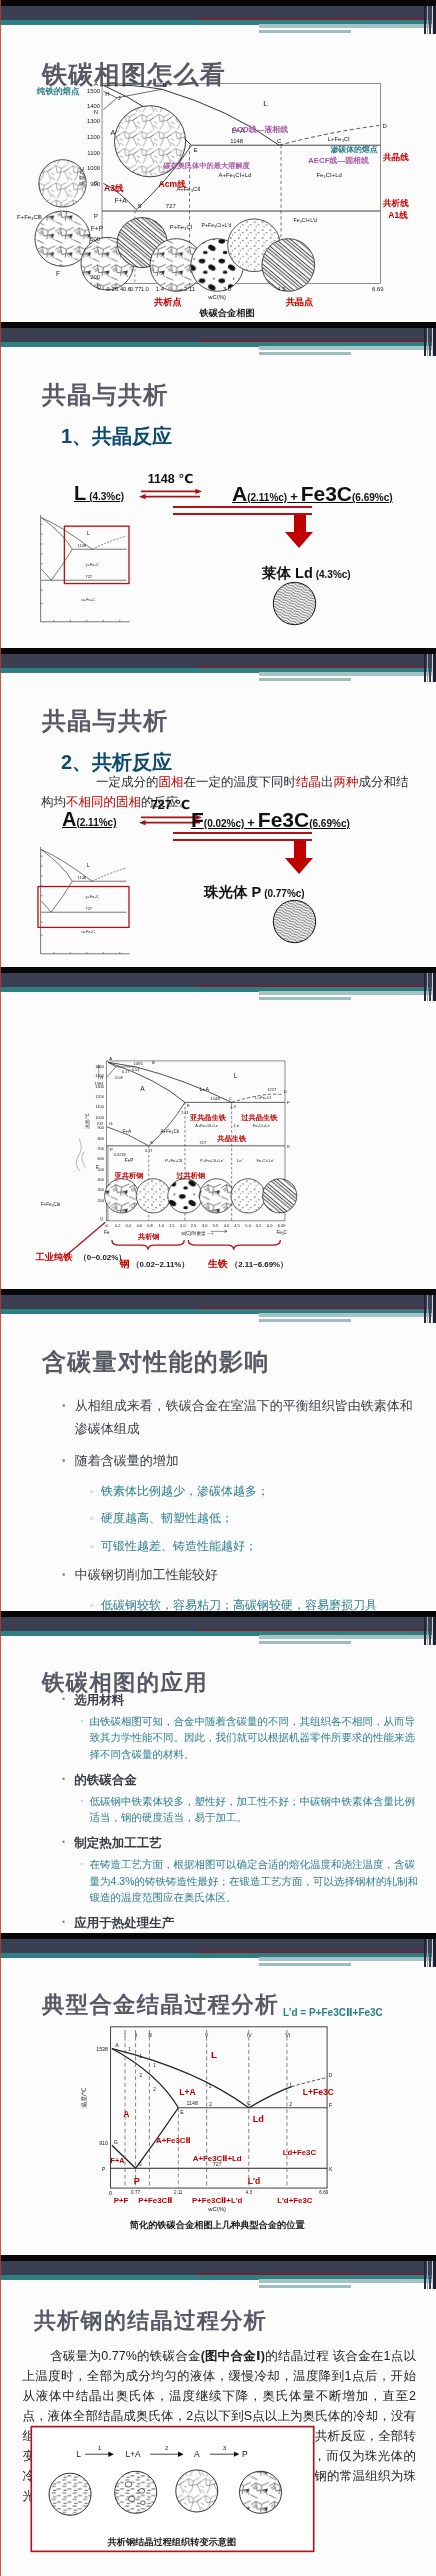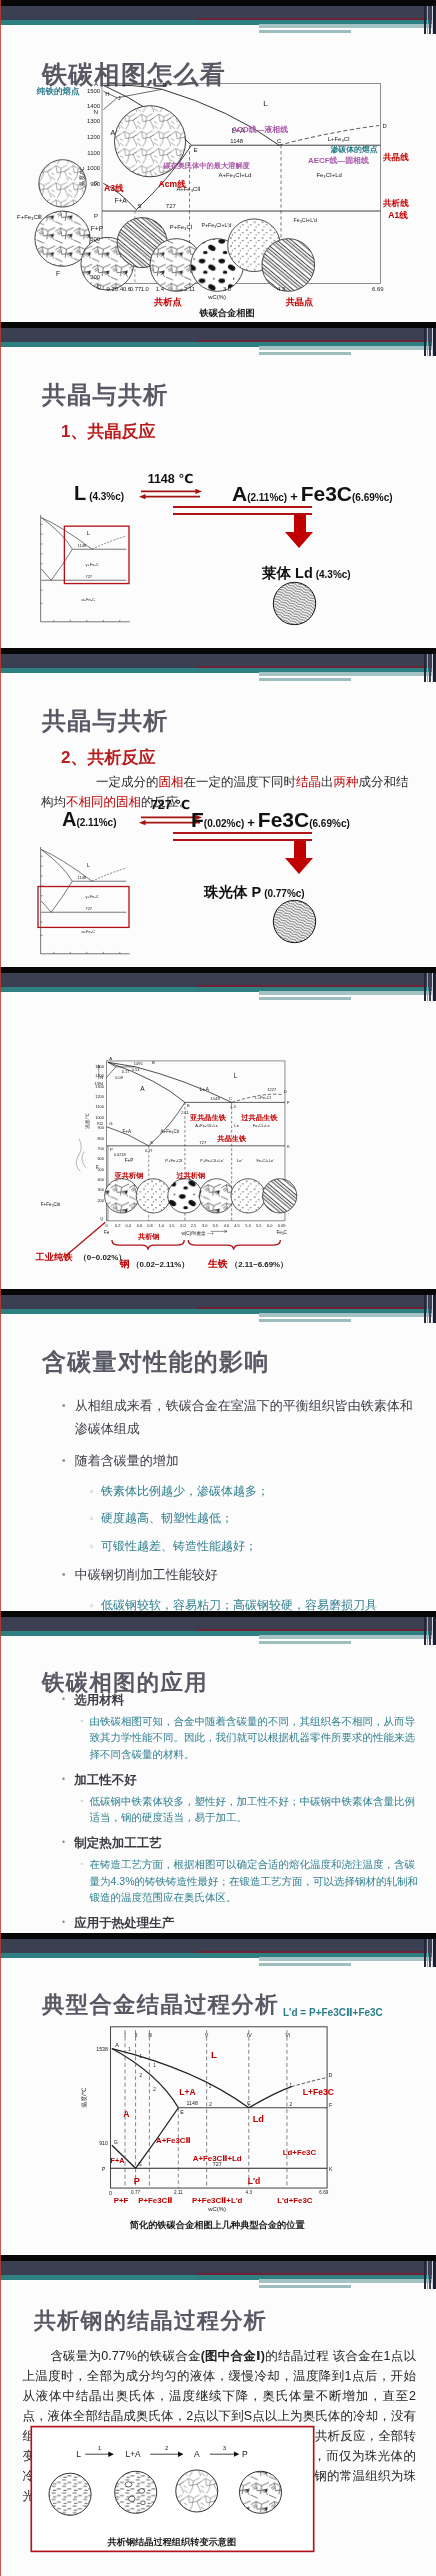--- a/index.html
+++ b/index.html
@@ -10,31 +10,31 @@
   
   .sep{position:absolute;top:0;left:0;right:0;height:6px;background:#070708;}
   .bar1{position:absolute;top:6px;left:0;right:0;height:14px;background:#3a3f52;}
   .maroon{position:absolute;top:18.4px;left:197px;right:13px;height:1.3px;background:#6e2233;}
   .bar2{position:absolute;top:20px;left:0;right:0;height:4.6px;background:#2e7f81;}
   .bar3{position:absolute;top:24px;left:259px;right:3.3px;height:4px;background:#a5c3c4;}
   .wline{position:absolute;top:28px;left:259px;width:142px;height:1.3px;background:#fff;}
   .bar4{position:absolute;top:30px;left:259px;width:92px;height:3.3px;background:#9dbdbe;}
   .vs{position:absolute;top:6px;height:28px;}
   .title{position:absolute;left:42px;top:41px;font-size:24px;font-weight:bold;color:#585964;letter-spacing:1.3px;white-space:nowrap;}
-  .subtitle{position:absolute;left:61px;top:84px;font-size:17px;font-weight:bold;color:#b91c1c;}
+  .subtitle{position:absolute;left:61px;top:84px;font-size:20px;font-weight:bold;color:#0c4a6e;}
   
   .defpara{position:absolute;left:41px;right:26px;font-size:12.5px;line-height:1.65;color:#2c2c30;text-indent:55px;}
   .defpara .r{color:#c00000;}
   .para8{position:absolute;left:22.4px;right:21px;font-size:12.5px;line-height:1.6;color:#222;text-indent:28px;text-align:justify;}
   .para8 .b{font-weight:bold;}
   
   .rx-main{font-size:20px;font-weight:bold;color:#111;}
   .rx-sub{font-size:10px;font-weight:bold;color:#111;}
   .rx-plus{font-size:13px;font-weight:bold;color:#111;}
-  .rxgrp{position:absolute;white-space:nowrap;}
+  .rxgrp{position:absolute;white-space:nowrap;text-decoration:underline;}
   .rxtemp{position:absolute;left:139px;width:63px;text-align:center;font-size:12.5px;font-weight:bold;color:#111;}
   .harp{position:absolute;left:139px;width:63px;}
   .dline{position:absolute;left:173px;width:139px;height:4.6px;border-top:2px solid #b01216;border-bottom:2px solid #b01216;}
   .bigarrow{position:absolute;left:285px;width:29px;}
   .bigarrow .shaft{width:12px;height:17px;background:#c00000;margin:0 auto;}
   .bigarrow .head{width:0;height:0;border-left:14.5px solid transparent;border-right:14.5px solid transparent;border-top:16px solid #c00000;}
   .product{position:absolute;white-space:nowrap;color:#111;}
   .product .pm{font-size:14.5px;font-weight:bold;}
   .product .ps{font-size:10px;font-weight:bold;}
   
@@ -523,21 +523,21 @@
     <div class="app-head">
           <span class="dot">•</span>
           <span>选用材料</span>
         </div>
     <div class="app-body">
           <span class="sq">▫</span>
           <span>由铁碳相图可知，合金中随着含碳量的不同，其组织各不相同，从而导致其力学性能不同。因此，我们就可以根据机器零件所要求的性能来选择不同含碳量的材料。</span>
         </div>
     <div class="app-head">
           <span class="dot">•</span>
-          <span>加工性不好</span>
+          <span>的铁碳合金</span>
         </div>
     <div class="app-body">
           <span class="sq">▫</span>
           <span>低碳钢中铁素体较多，塑性好，加工性不好；中碳钢中铁素体含量比例适当，钢的硬度适当，易于加工。</span>
         </div>
     <div class="app-head">
           <span class="dot">•</span>
           <span>制定热加工工艺</span>
         </div>
     <div class="app-body">

